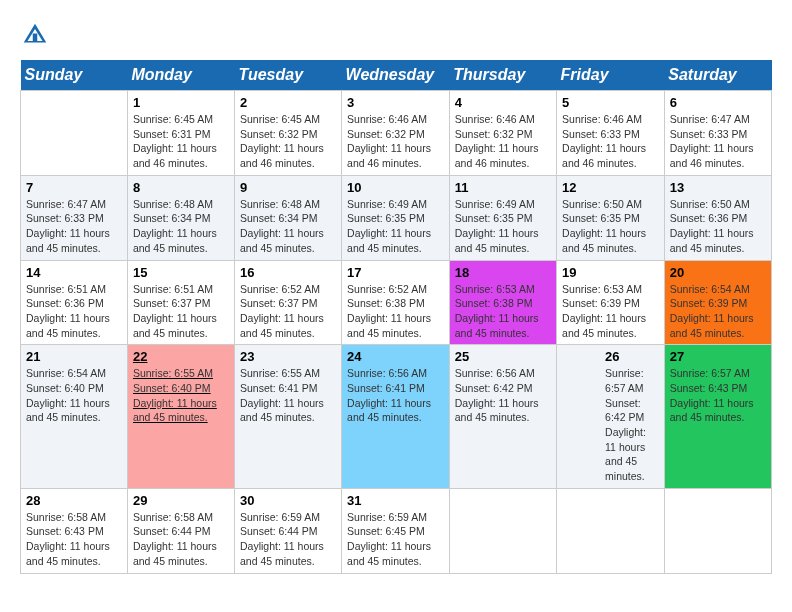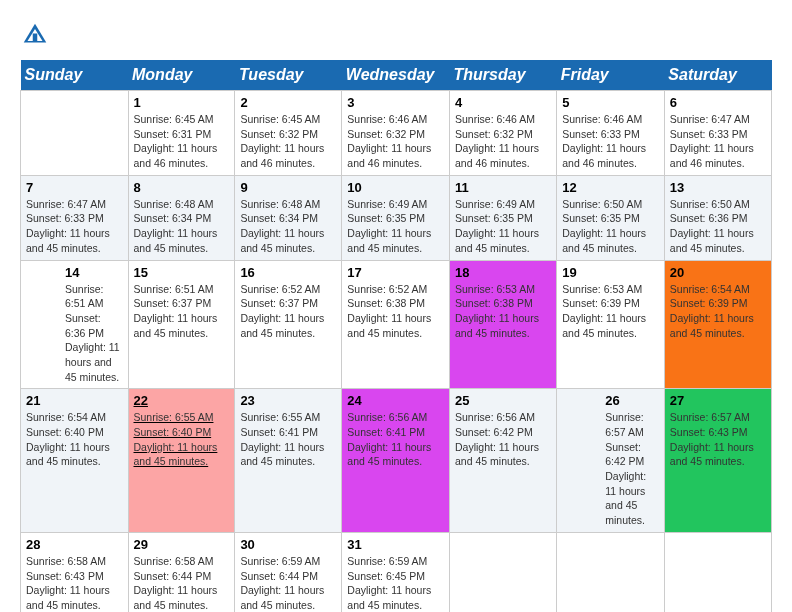--- a/index.html
+++ b/index.html
@@ -229,21 +229,21 @@
         <td style="background: rgb(240, 244, 248);">
         <span class="day-number">13</span>
         <div class="day-info">
           <span>Sunrise: 6:50 AM</span><br>
           <span>Sunset: 6:36 PM</span><br>
           <span>Daylight: 11 hours and 45 minutes.</span>
         </div>
       </td>
       </tr>
       <tr>
-        <td style="background: rgb(255, 255, 255); padding-left: 44px;">
+        <td style="background: rgb(255, 255, 255);">
         <span class="day-number">14</span>
         <div class="day-info">
           <span>Sunrise: 6:51 AM</span><br>
           <span>Sunset: 6:36 PM</span><br>
           <span>Daylight: 11 hours and 45 minutes.</span>
         </div>
       </td>
         <td style="background: rgb(255, 255, 255);">
         <span class="day-number">15</span>
         <div class="day-info">
@@ -311,21 +311,21 @@
         </div>
       </td>
         <td style="background: rgb(240, 244, 248);">
         <span class="day-number">23</span>
         <div class="day-info">
           <span>Sunrise: 6:55 AM</span><br>
           <span>Sunset: 6:41 PM</span><br>
           <span>Daylight: 11 hours and 45 minutes.</span>
         </div>
       </td>
-        <td style="background: #d946ef;">
+        <td style="background: #7dd3fc;">
         <span class="day-number">24</span>
         <div class="day-info">
           <span>Sunrise: 6:56 AM</span><br>
           <span>Sunset: 6:41 PM</span><br>
           <span>Daylight: 11 hours and 45 minutes.</span>
         </div>
       </td>
         <td style="background: rgb(240, 244, 248);">
         <span class="day-number">25</span>
         <div class="day-info">

